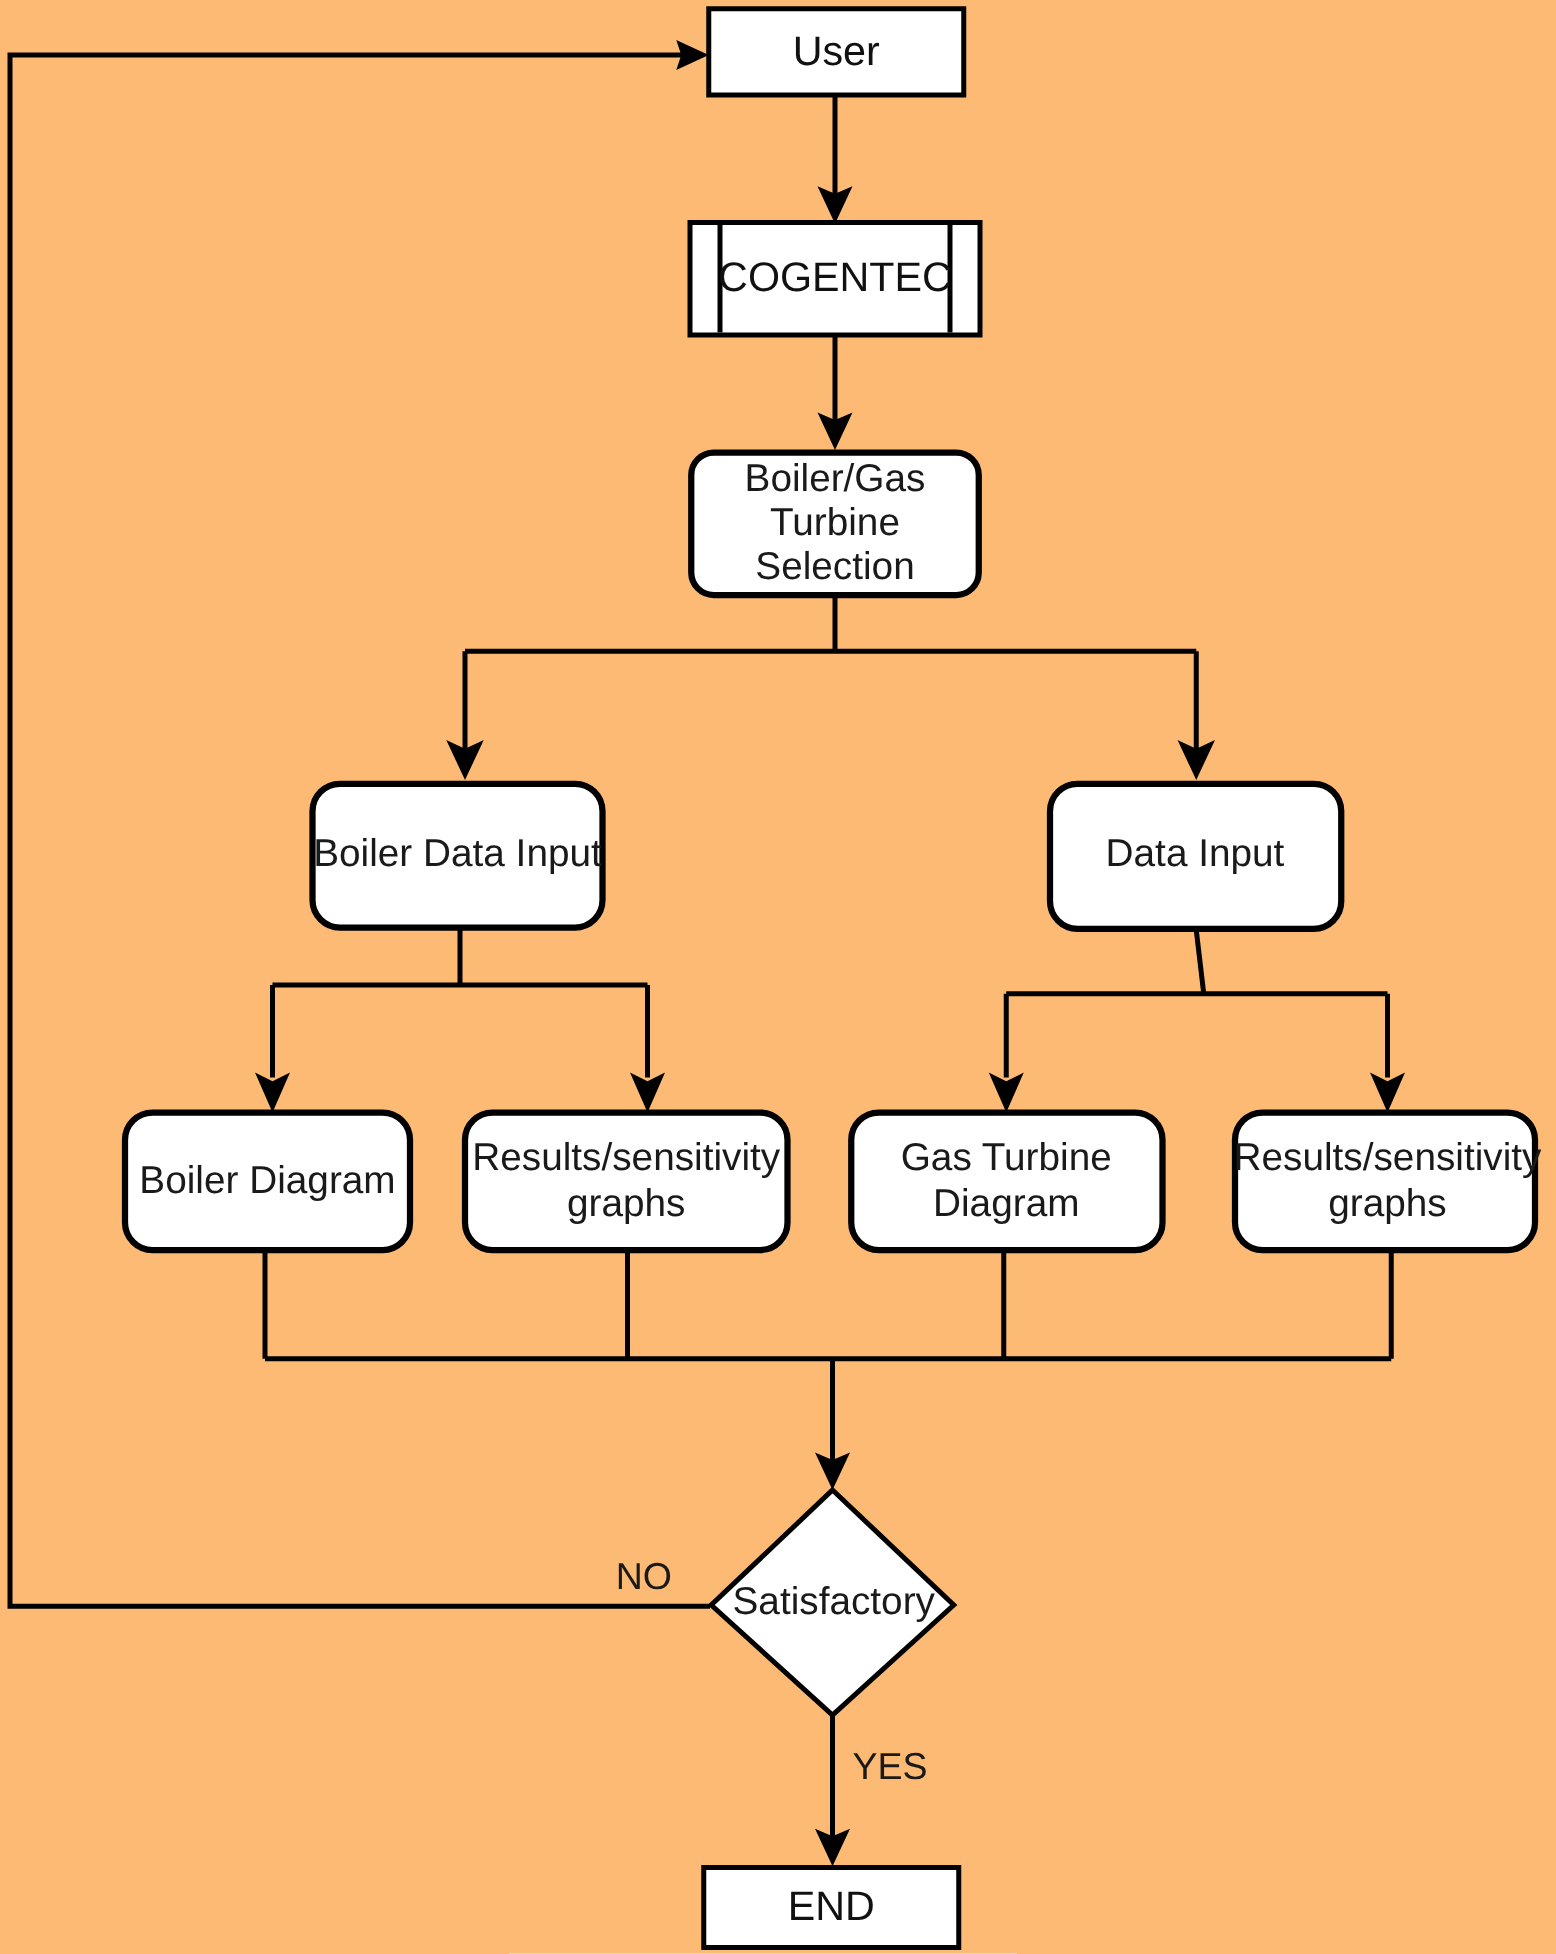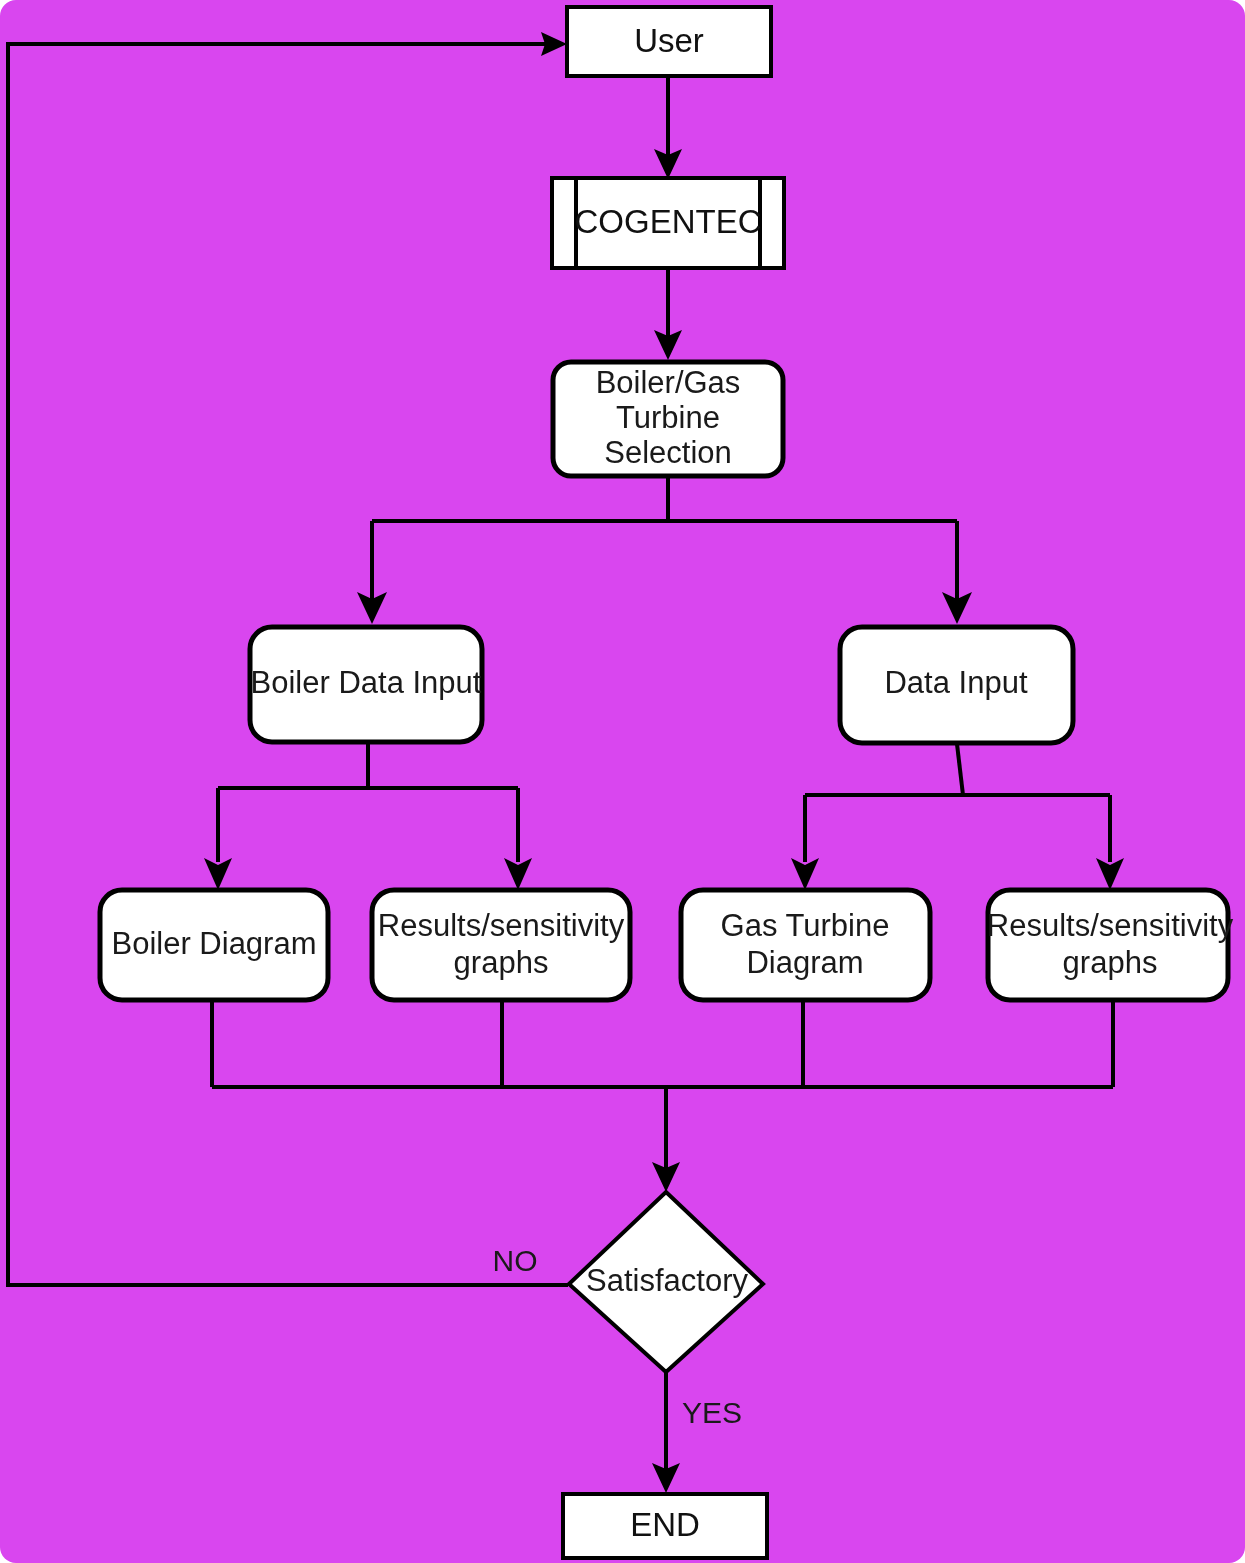--- a/index.html
+++ b/index.html
@@ -8,23 +8,22 @@
     padding: 0;
     background: #ffffff;
   }
   body {
     font-family: "Liberation Sans", sans-serif;
   }
   #flowchart-root {
     position: relative;
     width: 1245px;
     height: 1563px;
-    background: #d946ef;
+    background: #fdba74;
     overflow: hidden;
-    border-radius: 16px;
   }
   svg.diagram {
     display: block;
     width: 1245px;
     height: 1563px;
   }
   .node-shape {
     fill: #ffffff;
     stroke: #000000;
     stroke-width: 5;

